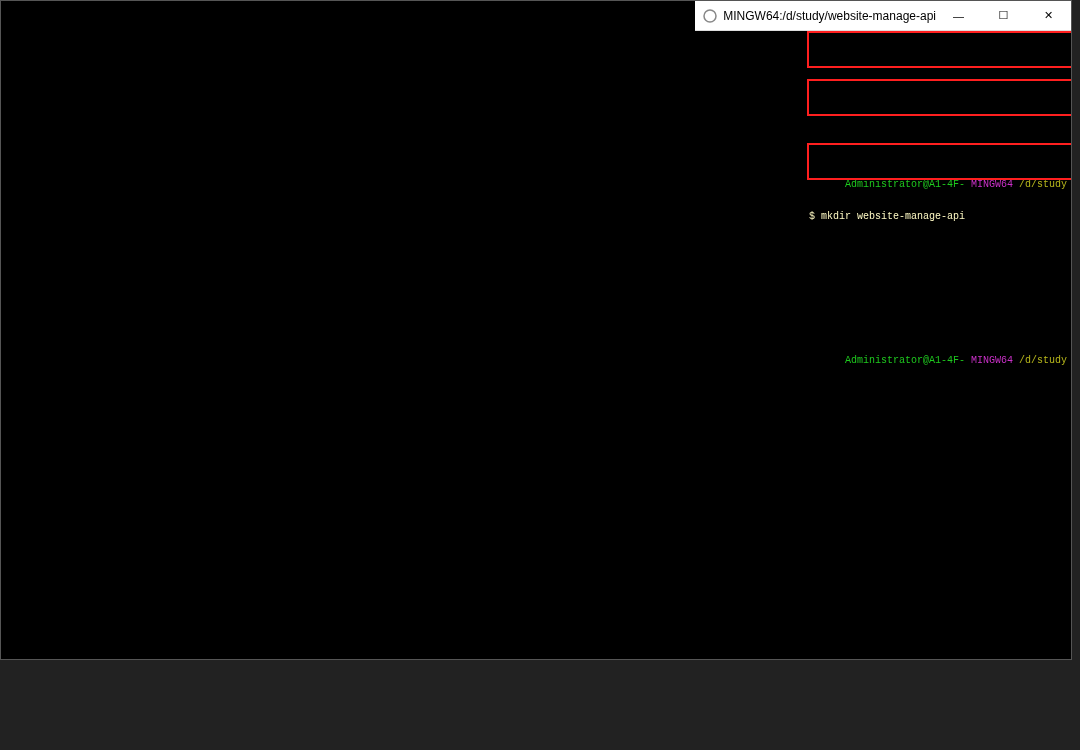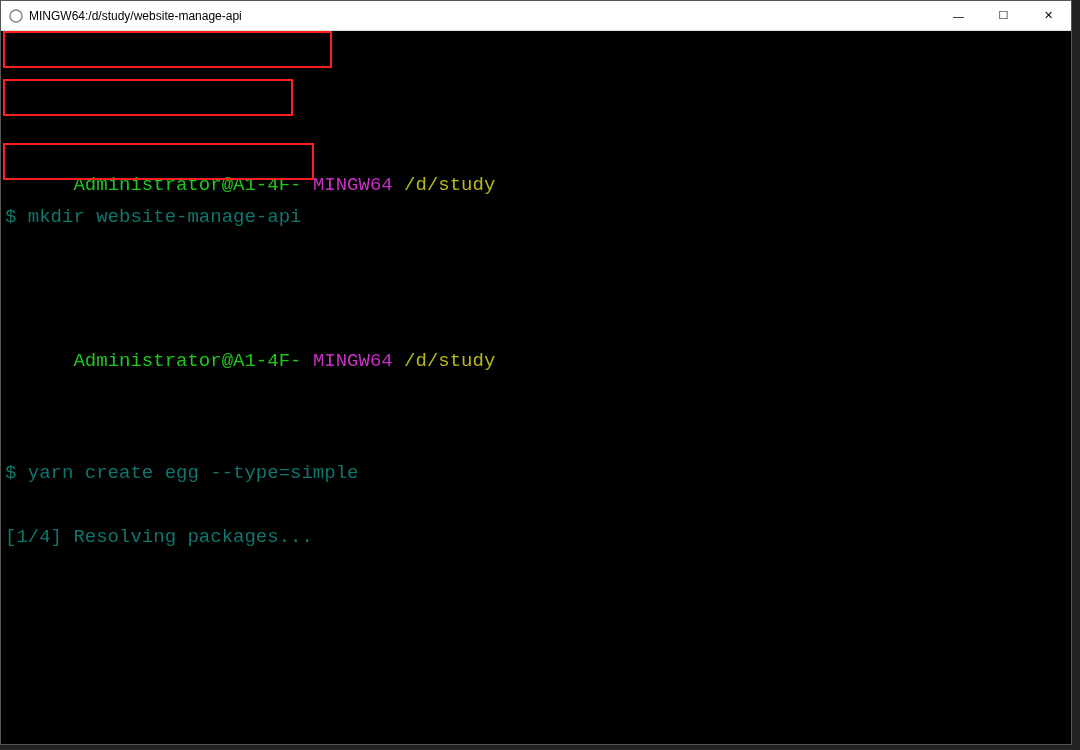--- a/index.html
+++ b/index.html
@@ -4,61 +4,61 @@
 <style>
   * { margin:0; padding:0; box-sizing:border-box; }
   body {
     font-family: Consolas, "Courier New", monospace;
     background:#222;
     overflow:hidden;
     width:1080px;
     height:750px;
   }
   .window {
-    position:absolute; top:0; left:0; width:1072px; height:745px;
+    position:absolute; top:0; left:0; width:1072px; height:660px;
     background:#000;
     border:1px solid #555;
-    display:flex; flex-direction:column;
+    display:flex; flex-direction:column;align-items:flex-end;
   }
   .titlebar {
     height:30px; background:#fff; color:#000;
     display:flex; align-items:center; justify-content:space-between;
     padding:0 0 0 8px; font-family:"Segoe UI",Arial,sans-serif; font-size:12px;
     border-bottom:1px solid #ddd;
   }
   .titlebar-left { display:flex; align-items:center; gap:6px; }
   .title-icon {
     width:14px; height:14px;
     display:inline-flex; align-items:center; justify-content:center;
   }
   .win-controls { display:flex; height:100%; }
   .win-btn {
     width:45px; height:100%; display:flex; align-items:center; justify-content:center;
     font-family:"Segoe UI Symbol",Arial,sans-serif; font-size:11px; color:#000;
     cursor:pointer;
   }
   .terminal {
     flex:1; background:#000; overflow-y:auto;
-    color:#ccc; font-size:19px; line-height:16px;
+    color:#ccc; font-size:10px; line-height:16px;
     padding:2px 4px 2px 4px;
     white-space:pre;
     position:relative;
   }
   .terminal::-webkit-scrollbar { width:17px; }
   .terminal::-webkit-scrollbar-track { background:#f0f0f0; }
   .terminal::-webkit-scrollbar-thumb { background:#c0c0c0; border:1px solid #a0a0a0; }
   .terminal::-webkit-scrollbar-button { background:#f0f0f0; height:17px; border:1px solid #a0a0a0; display:block;}
   .terminal::-webkit-scrollbar-button:vertical:start {
     background: #f0f0f0;
   }
   .line { height:16px; white-space:pre; }
   .c-green { color:#1ec91e; }
   .c-purple { color:#c930c7; }
   .c-yellow { color:#b8b81b; }
-  .c-white { color:#0f766e; }
+  .c-white { color:#fef9c3; }
   .redbox {
     position:absolute;
     border:2px solid #ff1f1f;
     pointer-events:none;
   }
 </style>
 </head>
 <body>
 
 <div class="window">
@@ -91,23 +91,21 @@
     <div class="line c-white">$ mkdir website-manage-api</div>
     <div class="line">&nbsp;</div>
 
     
     <div class="line">
       <span class="c-green">Administrator@A1-4F-</span><span> </span><span class="c-purple">MINGW64</span><span> </span><span class="c-yellow">/d/study</span>
     </div>
     <div class="line">&nbsp;</div>
 
     
-    <div class="line c-white">$ yarn create egg --type=simple</div>
 
-    <div class="line c-white">[1/4] Resolving packages...</div>
     
     
     
     
 
     
     
     
     
     

